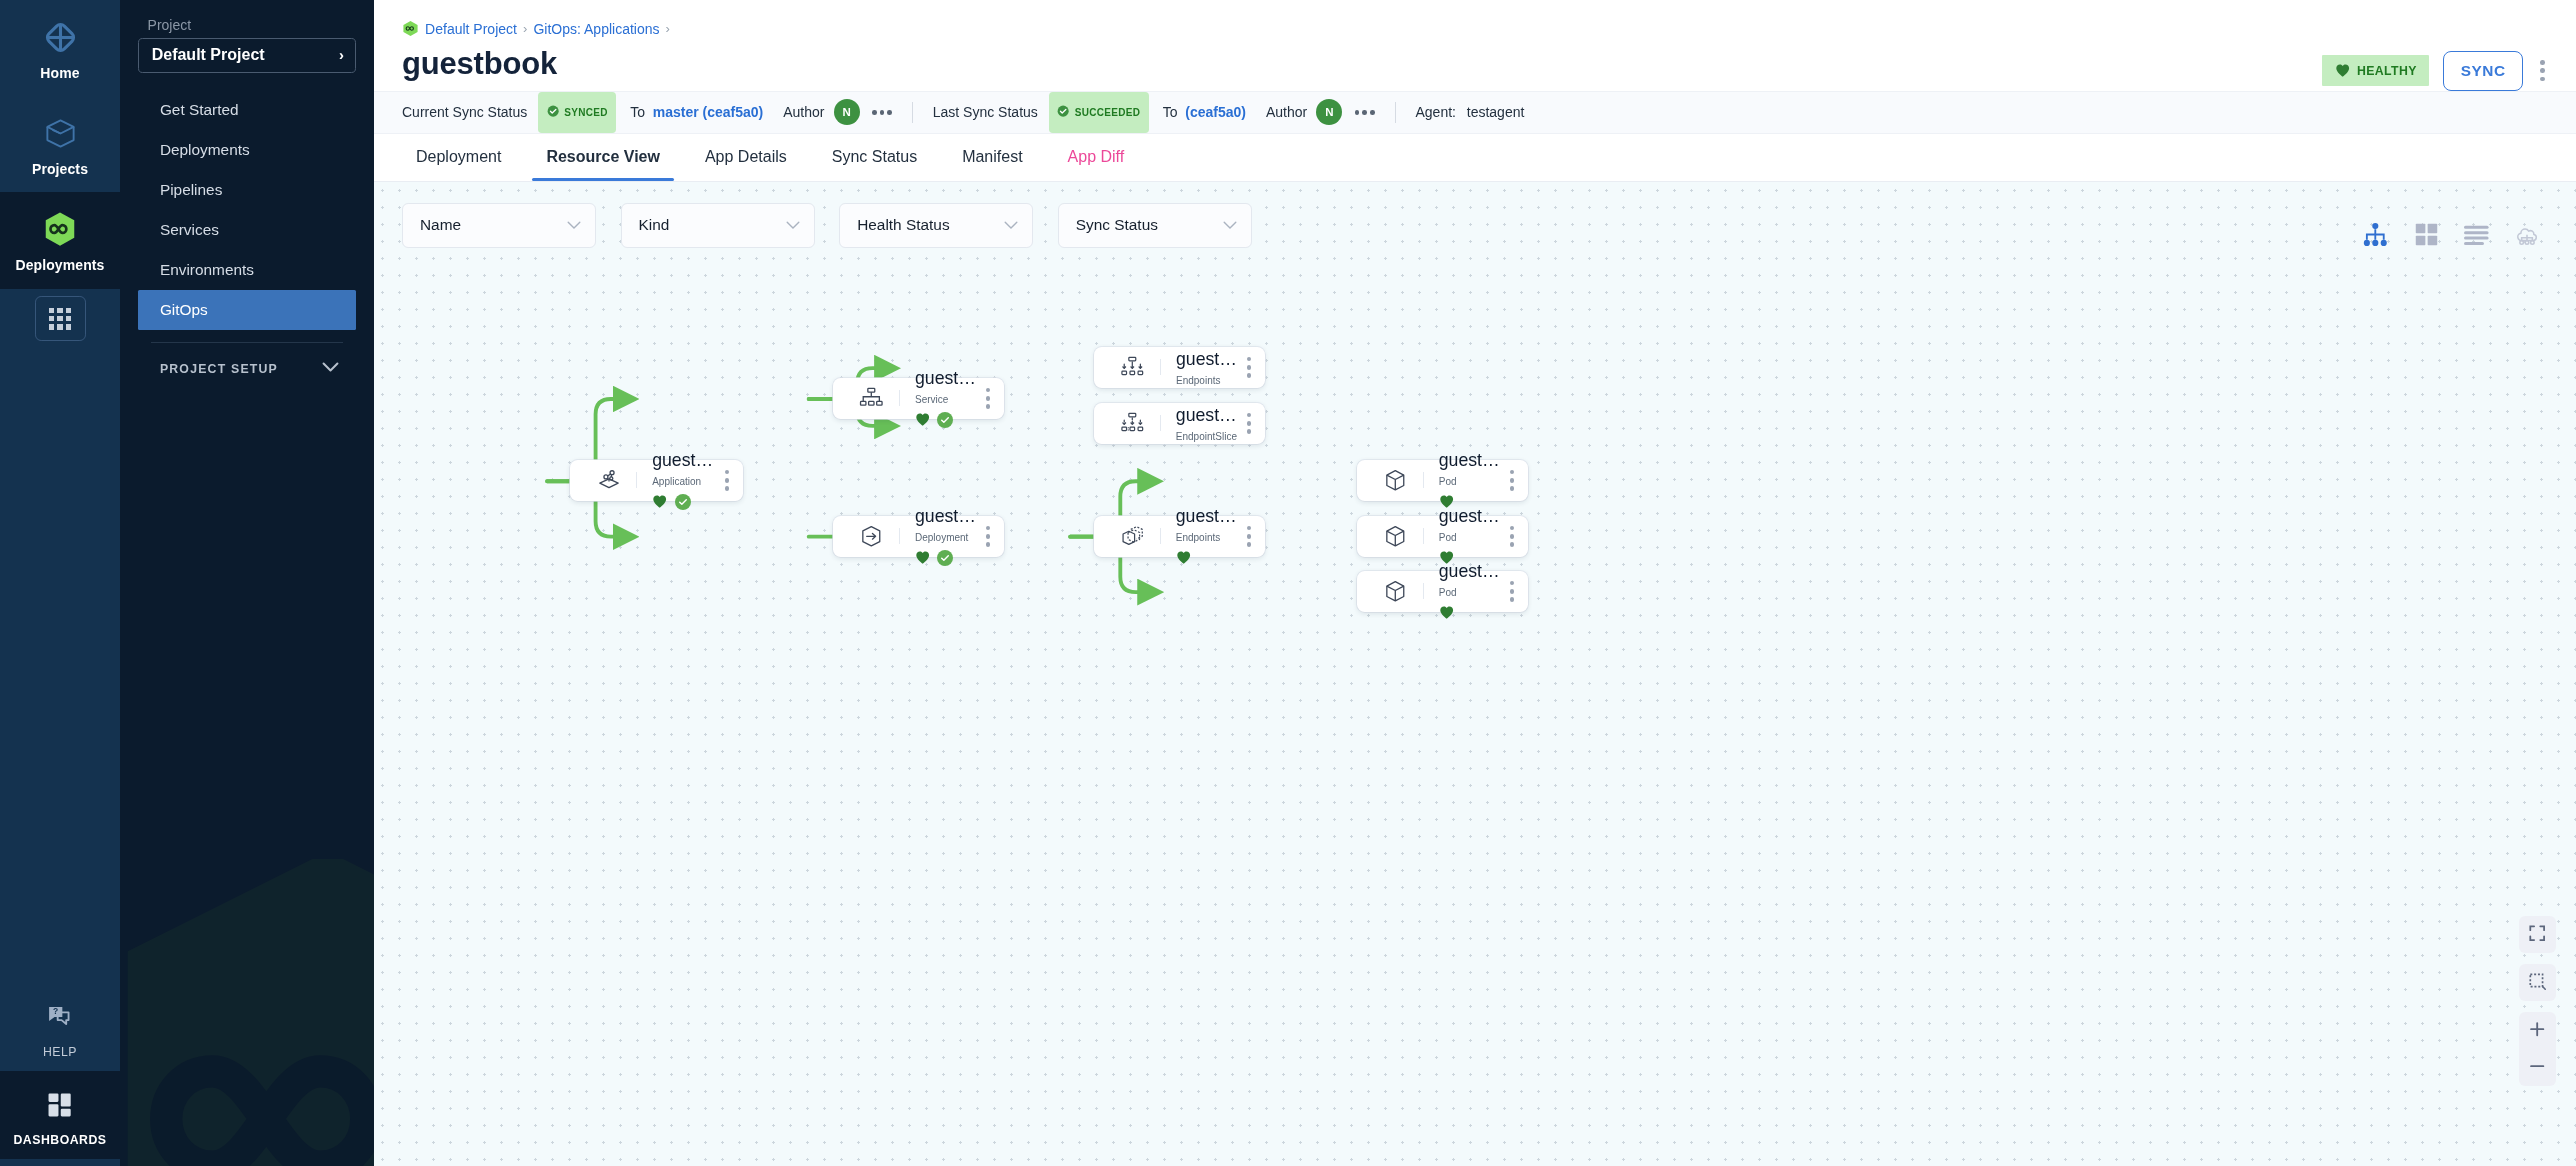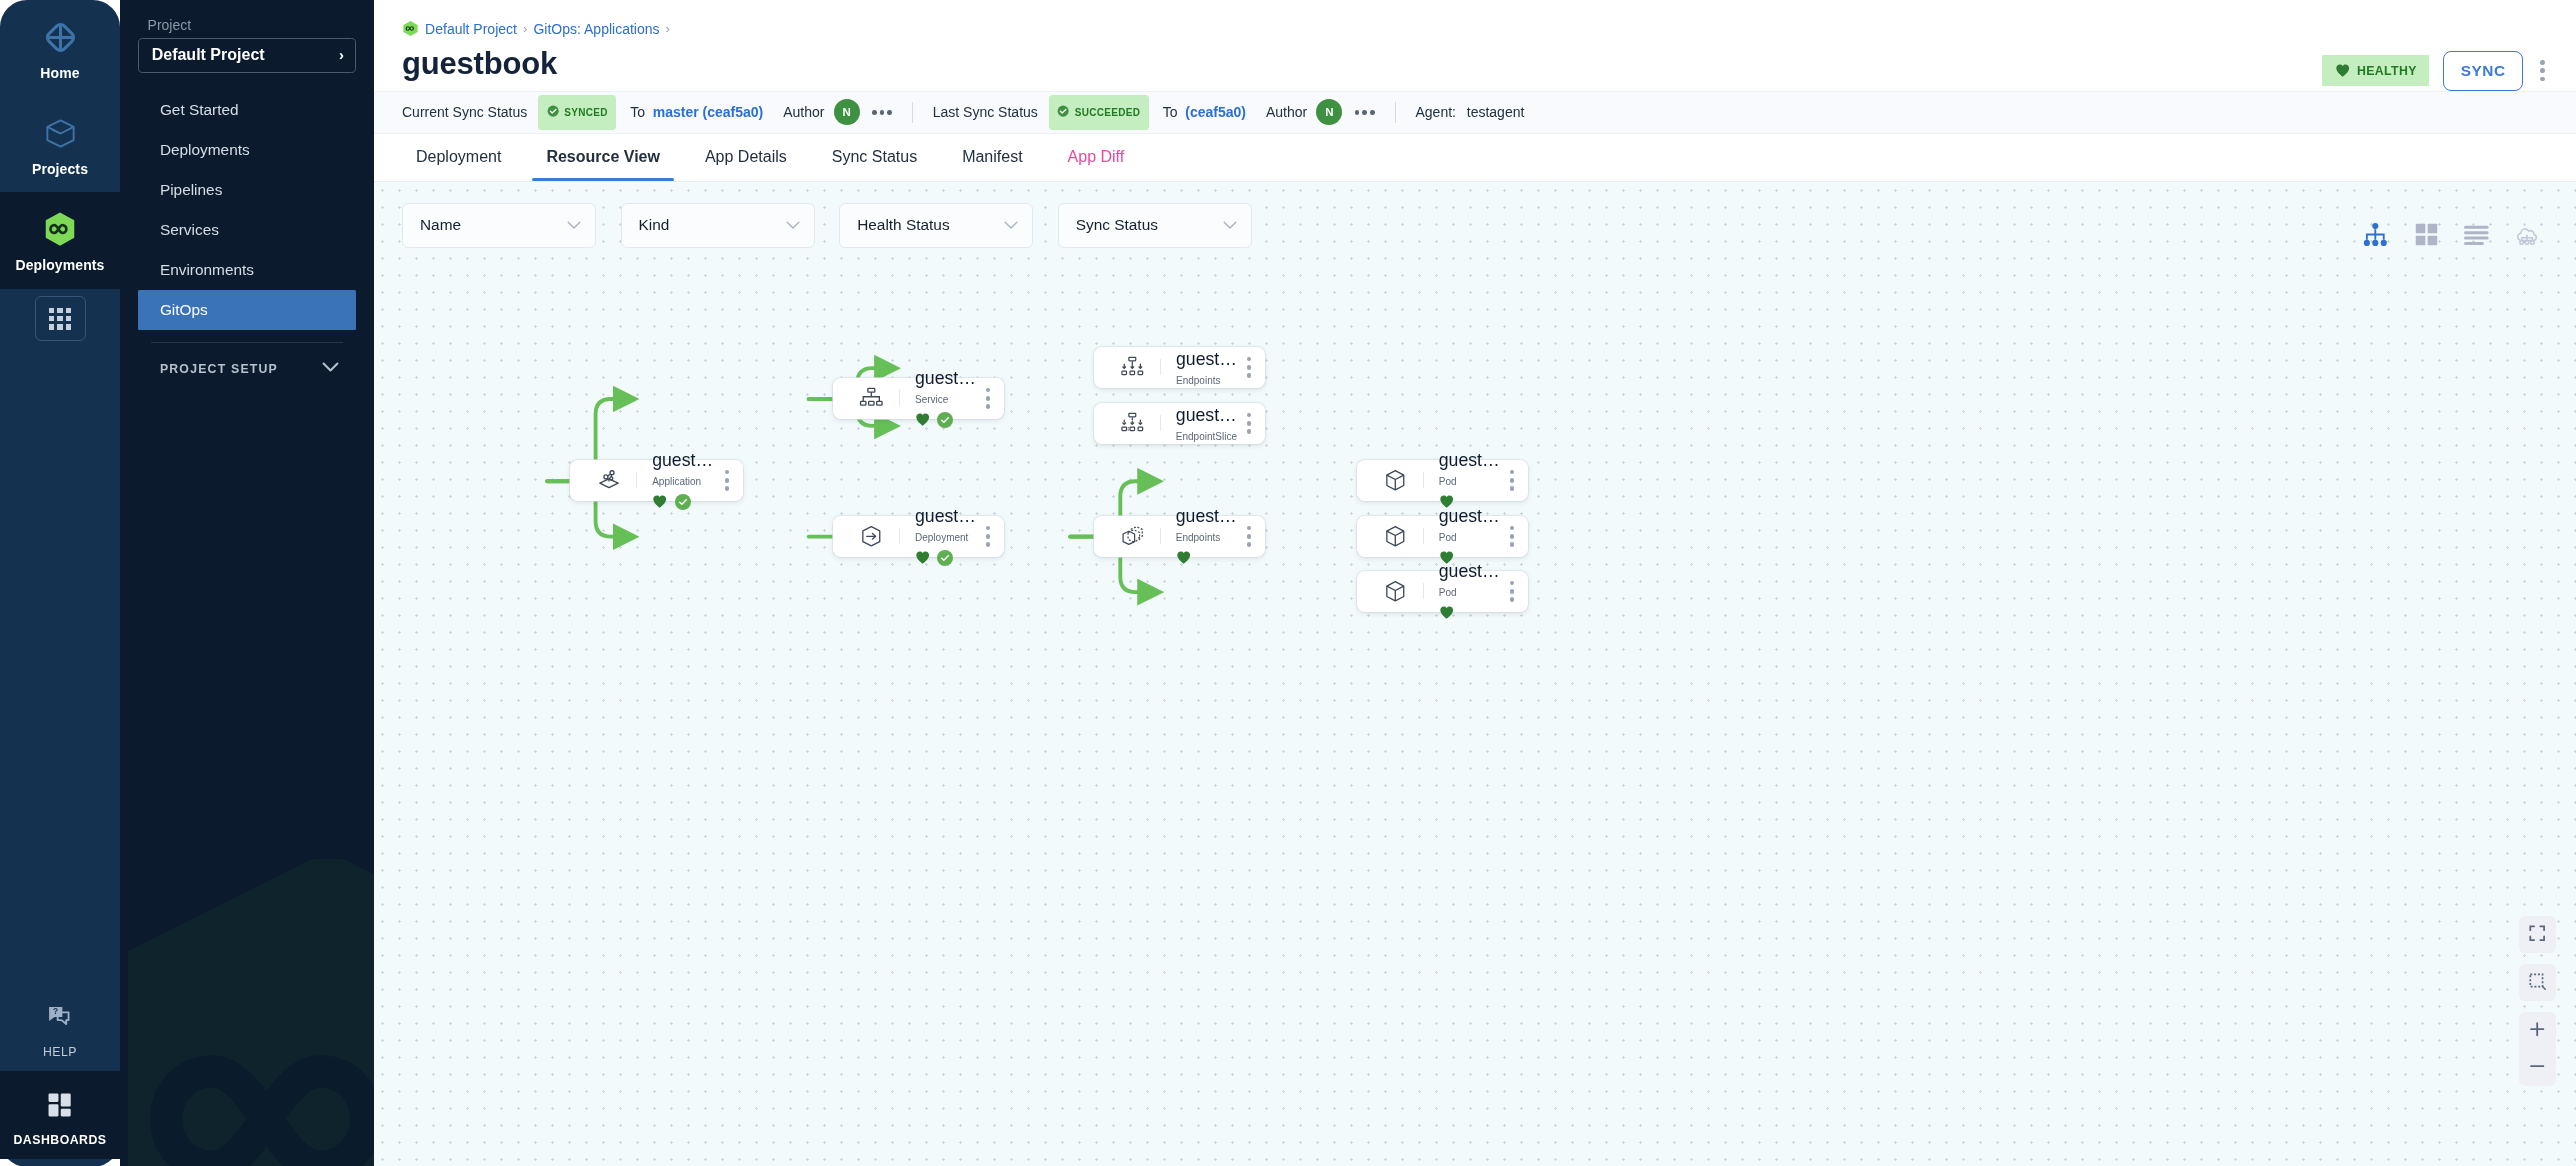--- a/index.html
+++ b/index.html
@@ -10,21 +10,21 @@
     background: #ffffff;
   }
   .app { position: relative; width: 2576px; height: 1167px; display: flex; }
 
   
   .rail {
     width: 120px; height: 1167px;
     background: #14324f;
     display: flex; flex-direction: column;
     flex: 0 0 120px;
-    position: relative; z-index: 6; border-radius: 27px;
+    position: relative; z-index: 6;
   }
   .rail-top { display: flex; flex-direction: column; }
   .rail-item {
     display: flex; flex-direction: column; align-items: center; justify-content: center;
     padding: 17px 3.1px 15.4px 3.1px;
     color: #ffffff;
     cursor: pointer;
   }
   .rail-item.active { background: #0b1b2d; }
   .rail-ico { width: 40px; height: 40px; display: flex; align-items: center; justify-content: center; }
@@ -109,21 +109,21 @@
 
   
   .syncbar {
     display: flex; align-items: center; gap: 0;
     background: #f8fafd; border-top: 0.8px solid #eef1f6; border-bottom: 0.8px solid #eef1f6;
     height: 43px; padding: 0 28px; font-size: 14px; color: #23303f;
   }
   .sb-label { color: #23303f; }
   .sb-pill {
     display:inline-flex; align-items:center; gap:5.4px;
-    background:#c4edc0; color:#1f7a21; height:35px; padding:0 8.5px; border-radius:3.8px;
+    background:#c4edc0; color:#1f7a21; height:41px; padding:0 8.5px; border-radius:3.8px;
     font-size:10px; font-weight:700; letter-spacing:0.3px; margin-left: 10.8px;
   }
   .sb-to { margin-left: 14px; color:#23303f; }
   .sb-link { margin-left: 7.7px; color:#2a6fd4; font-weight:700; cursor:pointer; }
   .sb-author { margin-left: 20px; color:#23303f; }
   .avatar {
     width: 26px; height: 26px; border-radius: 50%;
     background: #3d9141; color: #fff; font-size: 11.5px; font-weight: 700;
     display:flex; align-items:center; justify-content:center; margin-left: 9.2px;
   }

